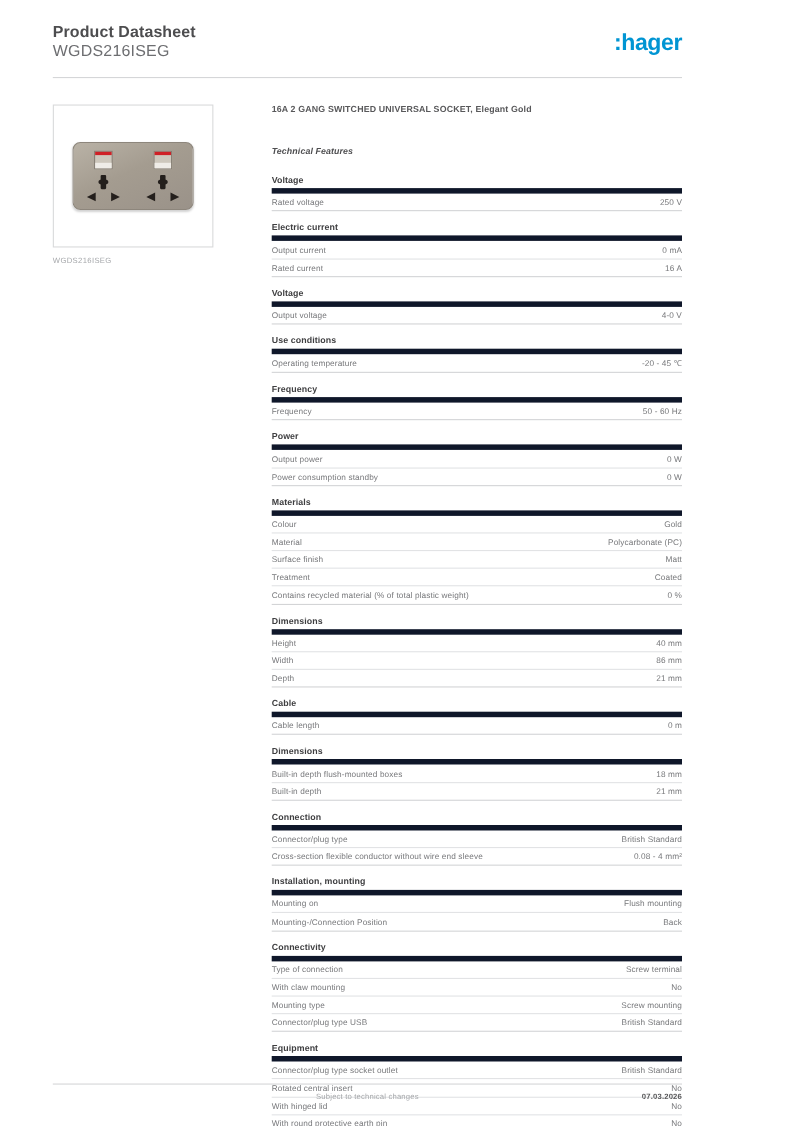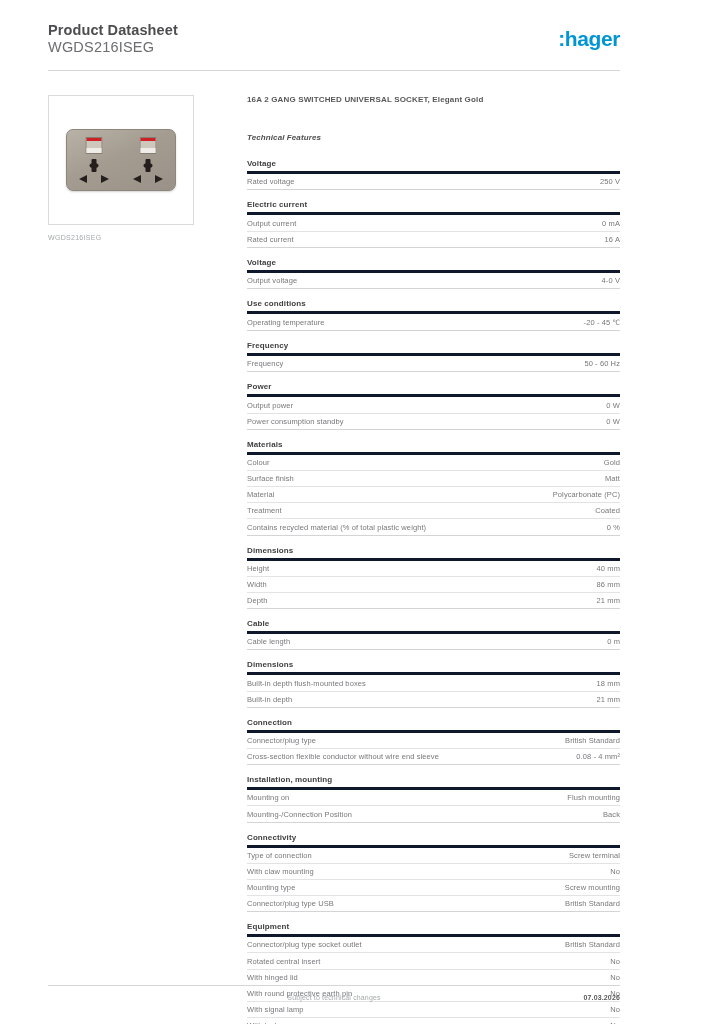--- a/index.html
+++ b/index.html
@@ -190,21 +190,21 @@
     font-style: italic;
   }
 
   .spec-group { margin-bottom: 10px; }
   .group-title {
     font-size: 8px;
     font-weight: bold;
     color: #3f3f41;
     letter-spacing: .1px;
     padding-bottom: 3px;
-    border-bottom: 3px solid #0f172a;
+    border-bottom: 5px solid #0f172a;
   }
   .spec-row {
     display: flex;
     justify-content: space-between;
     align-items: baseline;
     font-size: 7.5px;
     color: #77787b;
     border-bottom: 1px solid #e2e3e5;
     padding: 3.2px 0 3.0px 0;
     letter-spacing: .1px;
@@ -346,26 +346,26 @@
               <span class="spec-value">0 W</span>
             </div>
           </div>
           <div class="spec-group">
             <div class="group-title">Materials</div>
             <div class="spec-row">
               <span class="spec-label">Colour</span>
               <span class="spec-value">Gold</span>
             </div>
             <div class="spec-row">
+              <span class="spec-label">Material</span>
+              <span class="spec-value">Polycarbonate (PC)</span>
+            </div>
+            <div class="spec-row">
               <span class="spec-label">Surface finish</span>
               <span class="spec-value">Matt</span>
-            </div>
-            <div class="spec-row">
-              <span class="spec-label">Material</span>
-              <span class="spec-value">Polycarbonate (PC)</span>
             </div>
             <div class="spec-row">
               <span class="spec-label">Treatment</span>
               <span class="spec-value">Coated</span>
             </div>
             <div class="spec-row">
               <span class="spec-label">Contains recycled material (% of total plastic weight)</span>
               <span class="spec-value">0 %</span>
             </div>
           </div>

